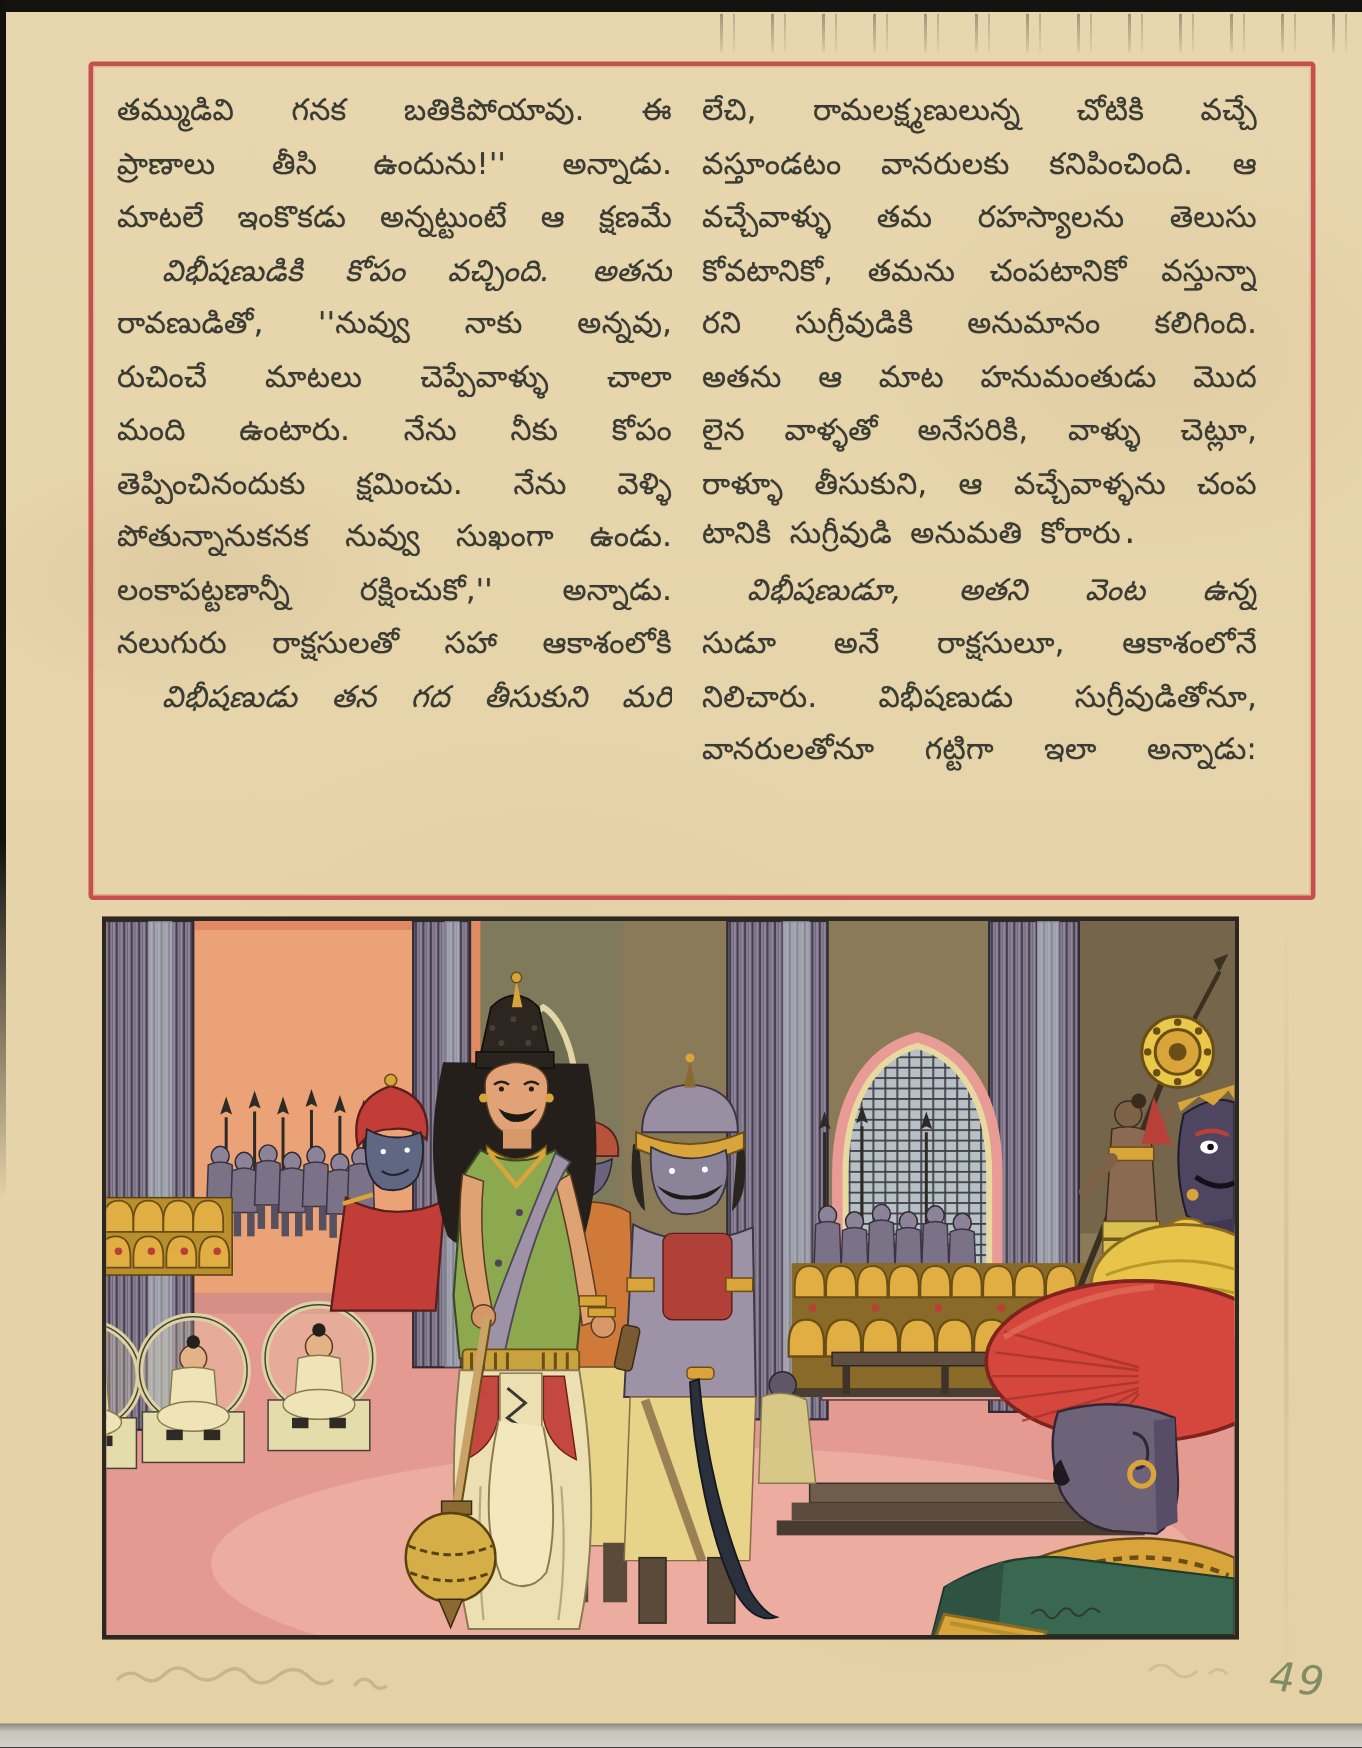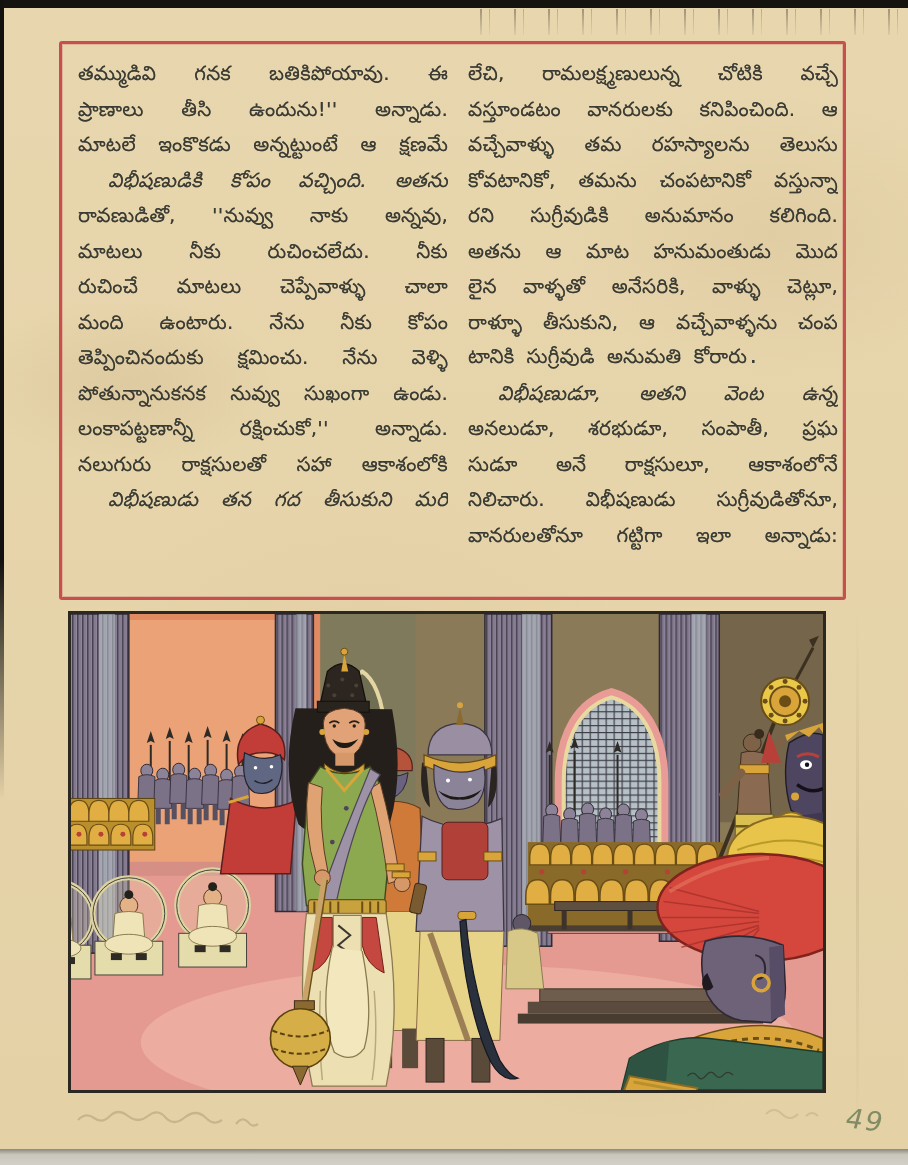--- a/index.html
+++ b/index.html
@@ -31,20 +31,21 @@
     background:linear-gradient(rgba(120,100,70,0), rgba(120,100,70,.14), rgba(120,100,70,0));}
   .bottom-backing{
     position:absolute;left:0;top:1149px;width:908px;height:16px;
     background:linear-gradient(#8a877c, #c9c6bc 35%, #d3d0c7);
   }
   
   .red-box{
     position:absolute;left:59px;top:41px;width:781px;height:553px;
     border:3px solid #c6504f;border-radius:3px;
     box-shadow:inset 0 0 0 1px rgba(198,80,79,.25);
+    padding-left:31px;
   }
   .tcol{position:absolute;top:12px;width:370px;}
   .tcol.left{left:16px;}
   .tcol.right{left:406px;}
   .tline{
     height:35.5px;line-height:35.5px;font-size:20px;color:#3a3c34;
     text-align:justify;text-align-last:justify;overflow:hidden;
     text-shadow:0 0 .5px rgba(58,60,52,.6);
     letter-spacing:.2px;white-space:normal;
   }
@@ -75,41 +76,39 @@
 <div class="binding-ticks"></div>
 <div class="crease-right"></div>
 
 <div class="red-box">
   <div class="tcol left">
     <div class="tline">తమ్ముడివి గనక బతికిపోయావు. ఈ</div>
     <div class="tline">ప్రాణాలు తీసి ఉందును!'' అన్నాడు.</div>
     <div class="tline">మాటలే ఇంకొకడు అన్నట్టుంటే ఆ క్షణమే</div>
     <div class="tline indent">విభీషణుడికి కోపం వచ్చింది. అతను</div>
     <div class="tline">రావణుడితో, ''నువ్వు నాకు అన్నవు,</div>
-    <div class="tline">మాటలు నీకు రుచించలేదు. నీకు</div>
     <div class="tline">రుచించే మాటలు చెప్పేవాళ్ళు చాలా</div>
     <div class="tline">మంది ఉంటారు. నేను నీకు కోపం</div>
     <div class="tline">తెప్పించినందుకు క్షమించు. నేను వెళ్ళి</div>
     <div class="tline">పోతున్నానుకనక నువ్వు సుఖంగా ఉండు.</div>
     <div class="tline">లంకాపట్టణాన్నీ రక్షించుకో,'' అన్నాడు.</div>
     <div class="tline">నలుగురు రాక్షసులతో సహా ఆకాశంలోకి</div>
     <div class="tline indent">విభీషణుడు తన గద తీసుకుని మరి</div>
   </div>
   <div class="tcol right">
     <div class="tline">లేచి, రామలక్ష్మణులున్న చోటికి వచ్చే</div>
     <div class="tline">వస్తూండటం వానరులకు కనిపించింది. ఆ</div>
     <div class="tline">వచ్చేవాళ్ళు తమ రహస్యాలను తెలుసు</div>
     <div class="tline">కోవటానికో, తమను చంపటానికో వస్తున్నా</div>
     <div class="tline">రని సుగ్రీవుడికి అనుమానం కలిగింది.</div>
     <div class="tline">అతను ఆ మాట హనుమంతుడు మొద</div>
     <div class="tline">లైన వాళ్ళతో అనేసరికి, వాళ్ళు చెట్లూ,</div>
     <div class="tline">రాళ్ళూ తీసుకుని, ఆ వచ్చేవాళ్ళను చంప</div>
     <div class="tline no-just">టానికి సుగ్రీవుడి అనుమతి కోరారు.</div>
     <div class="tline indent">విభీషణుడూ, అతని వెంట ఉన్న</div>
-    <div class="tline">అనలుడూ, శరభుడూ, సంపాతీ, ప్రఘ</div>
     <div class="tline">సుడూ అనే రాక్షసులూ, ఆకాశంలోనే</div>
     <div class="tline">నిలిచారు. విభీషణుడు సుగ్రీవుడితోనూ,</div>
     <div class="tline">వానరులతోనూ గట్టిగా ఇలా అన్నాడు:</div>
   </div>
 </div>
 
 <div class="plate">
 <svg viewBox="0 0 754 480" preserveAspectRatio="none">
   <defs>
     <pattern id="colstr" width="5" height="10" patternUnits="userSpaceOnUse">

